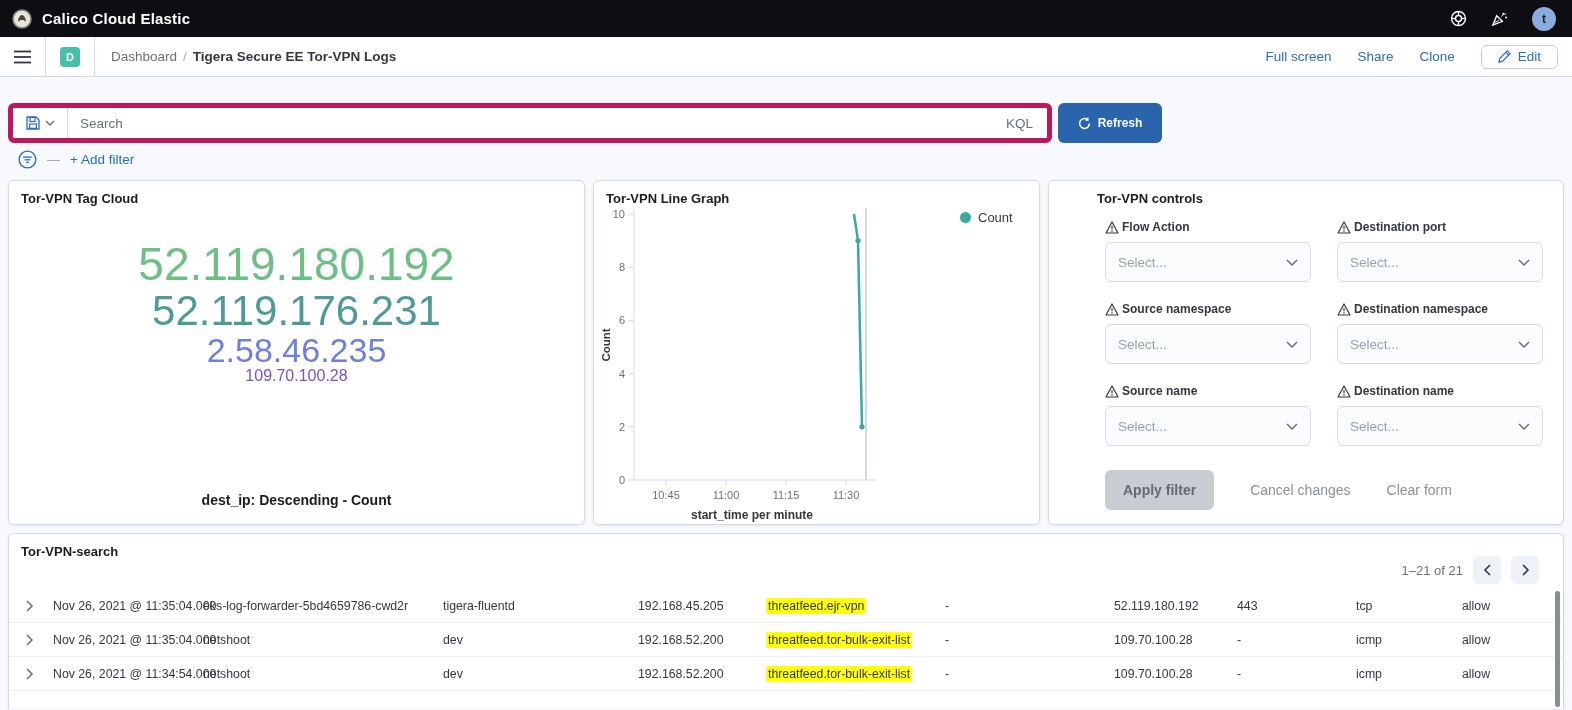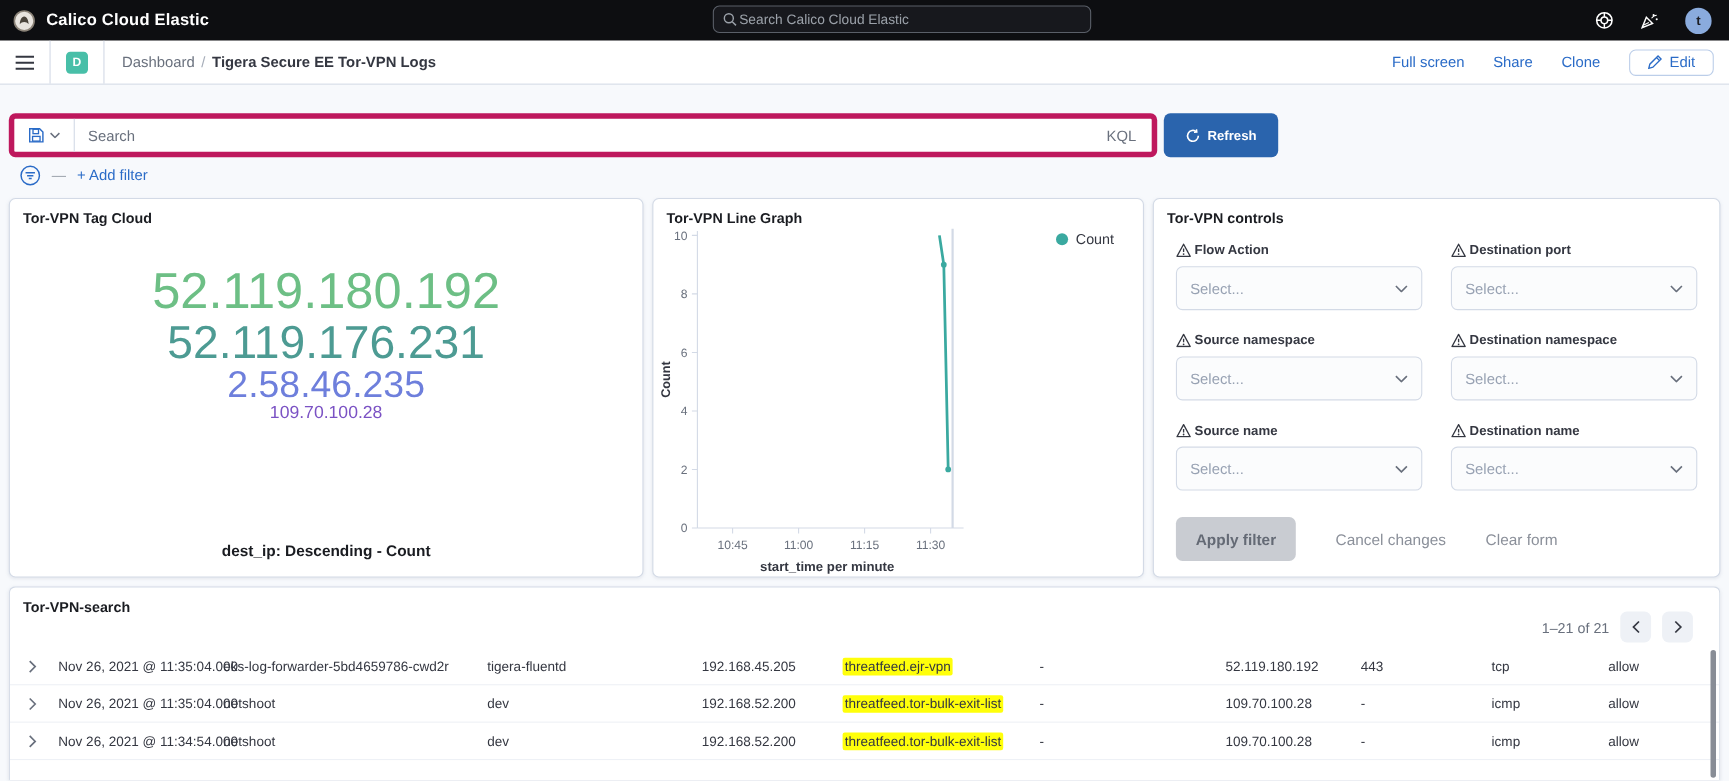--- a/index.html
+++ b/index.html
@@ -44,21 +44,21 @@
   .panel-title{padding:10px 12px 0;font-size:13px;font-weight:700;color:#1a1c21;}
   #tagPanel{left:8px;top:180px;width:577px;height:345px;}
   .cloud{position:absolute;top:60px;left:0;right:0;display:flex;flex-direction:column;align-items:center;line-height:1.04;}
   .cloud span{cursor:pointer;}
   .cloud-caption{position:absolute;bottom:16px;left:0;right:0;text-align:center;font-size:14px;font-weight:700;color:#1a1c21;}
   #linePanel{left:593px;top:180px;width:447px;height:345px;}
   .ylab{position:absolute;left:-38px;top:158px;width:100px;text-align:center;transform:rotate(-90deg);font-size:11.5px;font-weight:700;color:#343741;}
   .legend{position:absolute;left:366px;top:29px;display:flex;align-items:center;gap:7px;cursor:pointer;}
   .legend-dot{width:11px;height:11px;border-radius:50%;}
   .legend-label{font-size:13px;color:#343741;}
-  #ctrlPanel{left:1048px;top:180px;width:516px;height:345px;}
+  #ctrlPanel{left:1048px;top:180px;width:516px;height:345px;padding-left:36px;}
   .fields{padding:14px 20px 0;display:grid;grid-template-columns:1fr 1fr;column-gap:26px;row-gap:20px;}
   .field-label{display:flex;align-items:center;gap:3px;font-size:12px;font-weight:700;color:#343741;margin-bottom:8px;}
   .select{height:40px;background:#fbfcfd;border:1px solid #d3dae6;border-radius:6px;display:flex;align-items:center;padding:0 12px;box-sizing:border-box;cursor:pointer;}
   .select .ph{flex:1;color:#98a2b3;font-size:13.5px;}
   .ctl-btns{display:flex;align-items:center;gap:36px;padding:24px 20px 0;}
   .apply-btn{height:40px;padding:0 18px;background:#c9ccd2;border:none;border-radius:6px;color:#646a75;font-size:14px;font-weight:600;font-family:inherit;cursor:not-allowed;}
   .ghost-btn{background:none;border:none;color:#8b909a;font-size:14px;font-family:inherit;cursor:pointer;padding:0;}
   
   #tablePanel{left:8px;top:533px;width:1556px;height:176px;border-bottom:none;border-radius:6px 6px 0 0;overflow:hidden;}
   .pager{position:absolute;top:22px;right:24px;display:flex;align-items:center;gap:10px;}
@@ -82,29 +82,20 @@
   <div class="topbar">
     <div class="brand">
       <span>
         <svg width="20" height="20" viewBox="0 0 20 20">
             <circle cx="10" cy="10" r="9" fill="#e8e4df"></circle>
             <circle cx="10" cy="10" r="9" fill="none" stroke="#8b8378" stroke-width="1.5"></circle>
             <path d="M6 13c0-3 1.5-7 4-7s4 4 4 7c-1-1.4-2.4-2-4-2s-3 .6-4 2z" fill="#4a443c"></path>
           </svg>
       </span>
       <span class="brand-title">Calico Cloud Elastic</span>
-    </div>
-    <div class="gsearch">
-      <span>
-        <svg width="13" height="13" viewBox="0 0 14 14">
-            <circle cx="6" cy="6" r="4.4" fill="none" stroke="#9ba1a9" stroke-width="1.4"></circle>
-            <line x1="9.4" y1="9.4" x2="13" y2="13" stroke="#9ba1a9" stroke-width="1.4"></line>
-          </svg>
-      </span>
-      <input placeholder="Search Calico Cloud Elastic" style="">
     </div>
     <div class="top-icons">
       <span>
         <svg width="17" height="17" viewBox="0 0 18 18">
             <circle cx="9" cy="9" r="7.4" fill="none" stroke="#fff" stroke-width="1.5"></circle>
             <circle cx="9" cy="9" r="3.2" fill="none" stroke="#fff" stroke-width="1.5"></circle>
             <line x1="9" y1="1.6" x2="9" y2="5.8" stroke="#fff" stroke-width="1.4"></line>
             <line x1="9" y1="12.2" x2="9" y2="16.4" stroke="#fff" stroke-width="1.4"></line>
             <line x1="1.6" y1="9" x2="5.8" y2="9" stroke="#fff" stroke-width="1.4"></line>
             <line x1="12.2" y1="9" x2="16.4" y2="9" stroke="#fff" stroke-width="1.4"></line>

